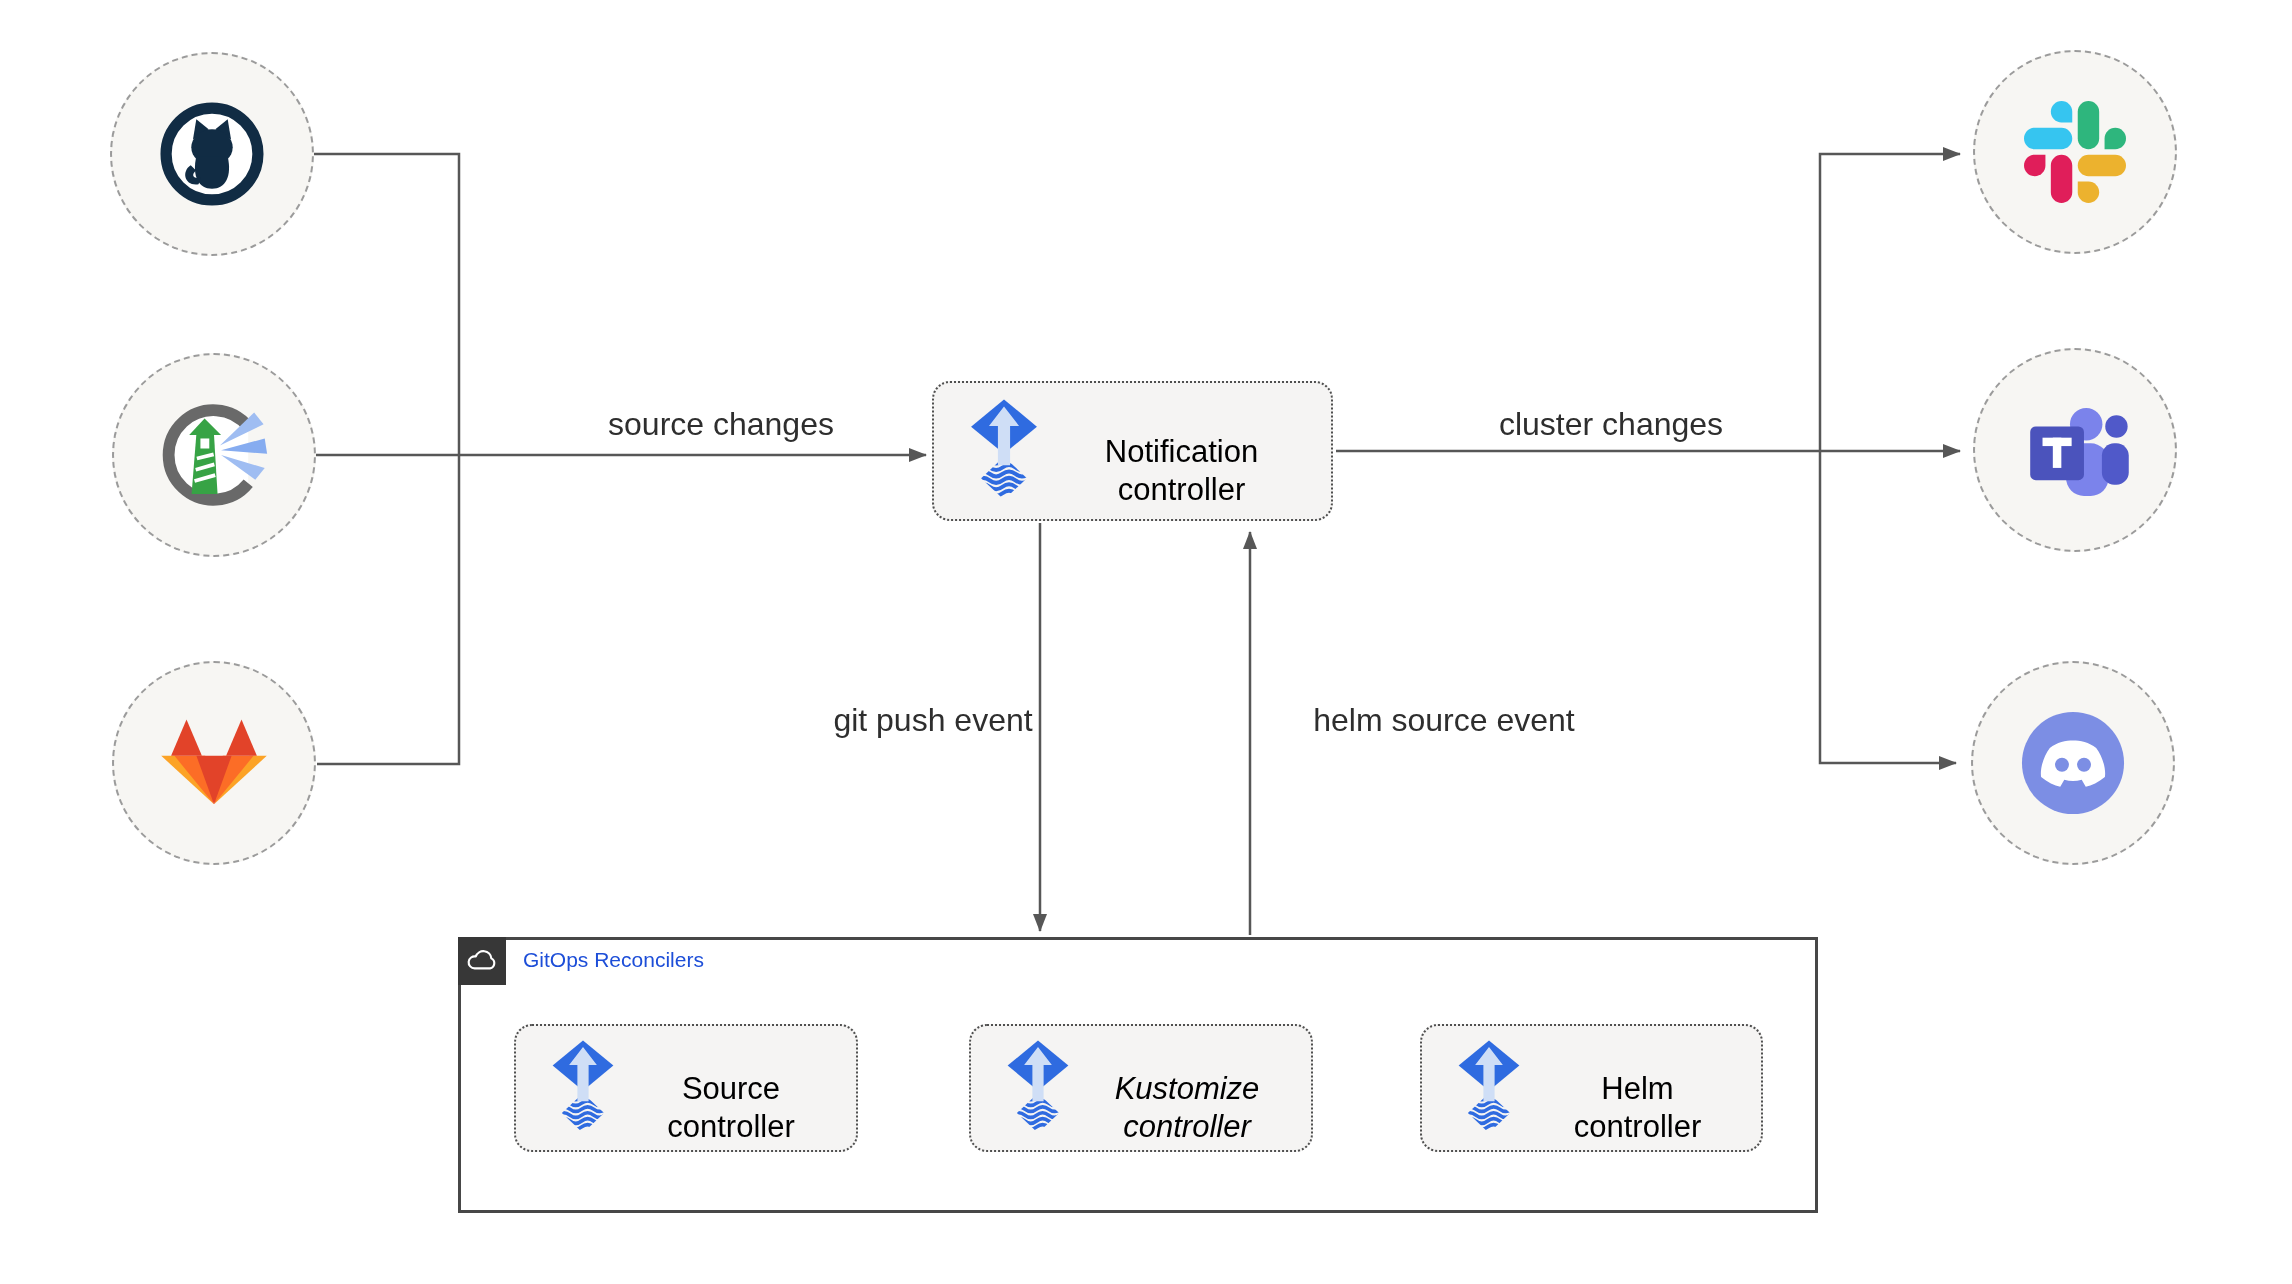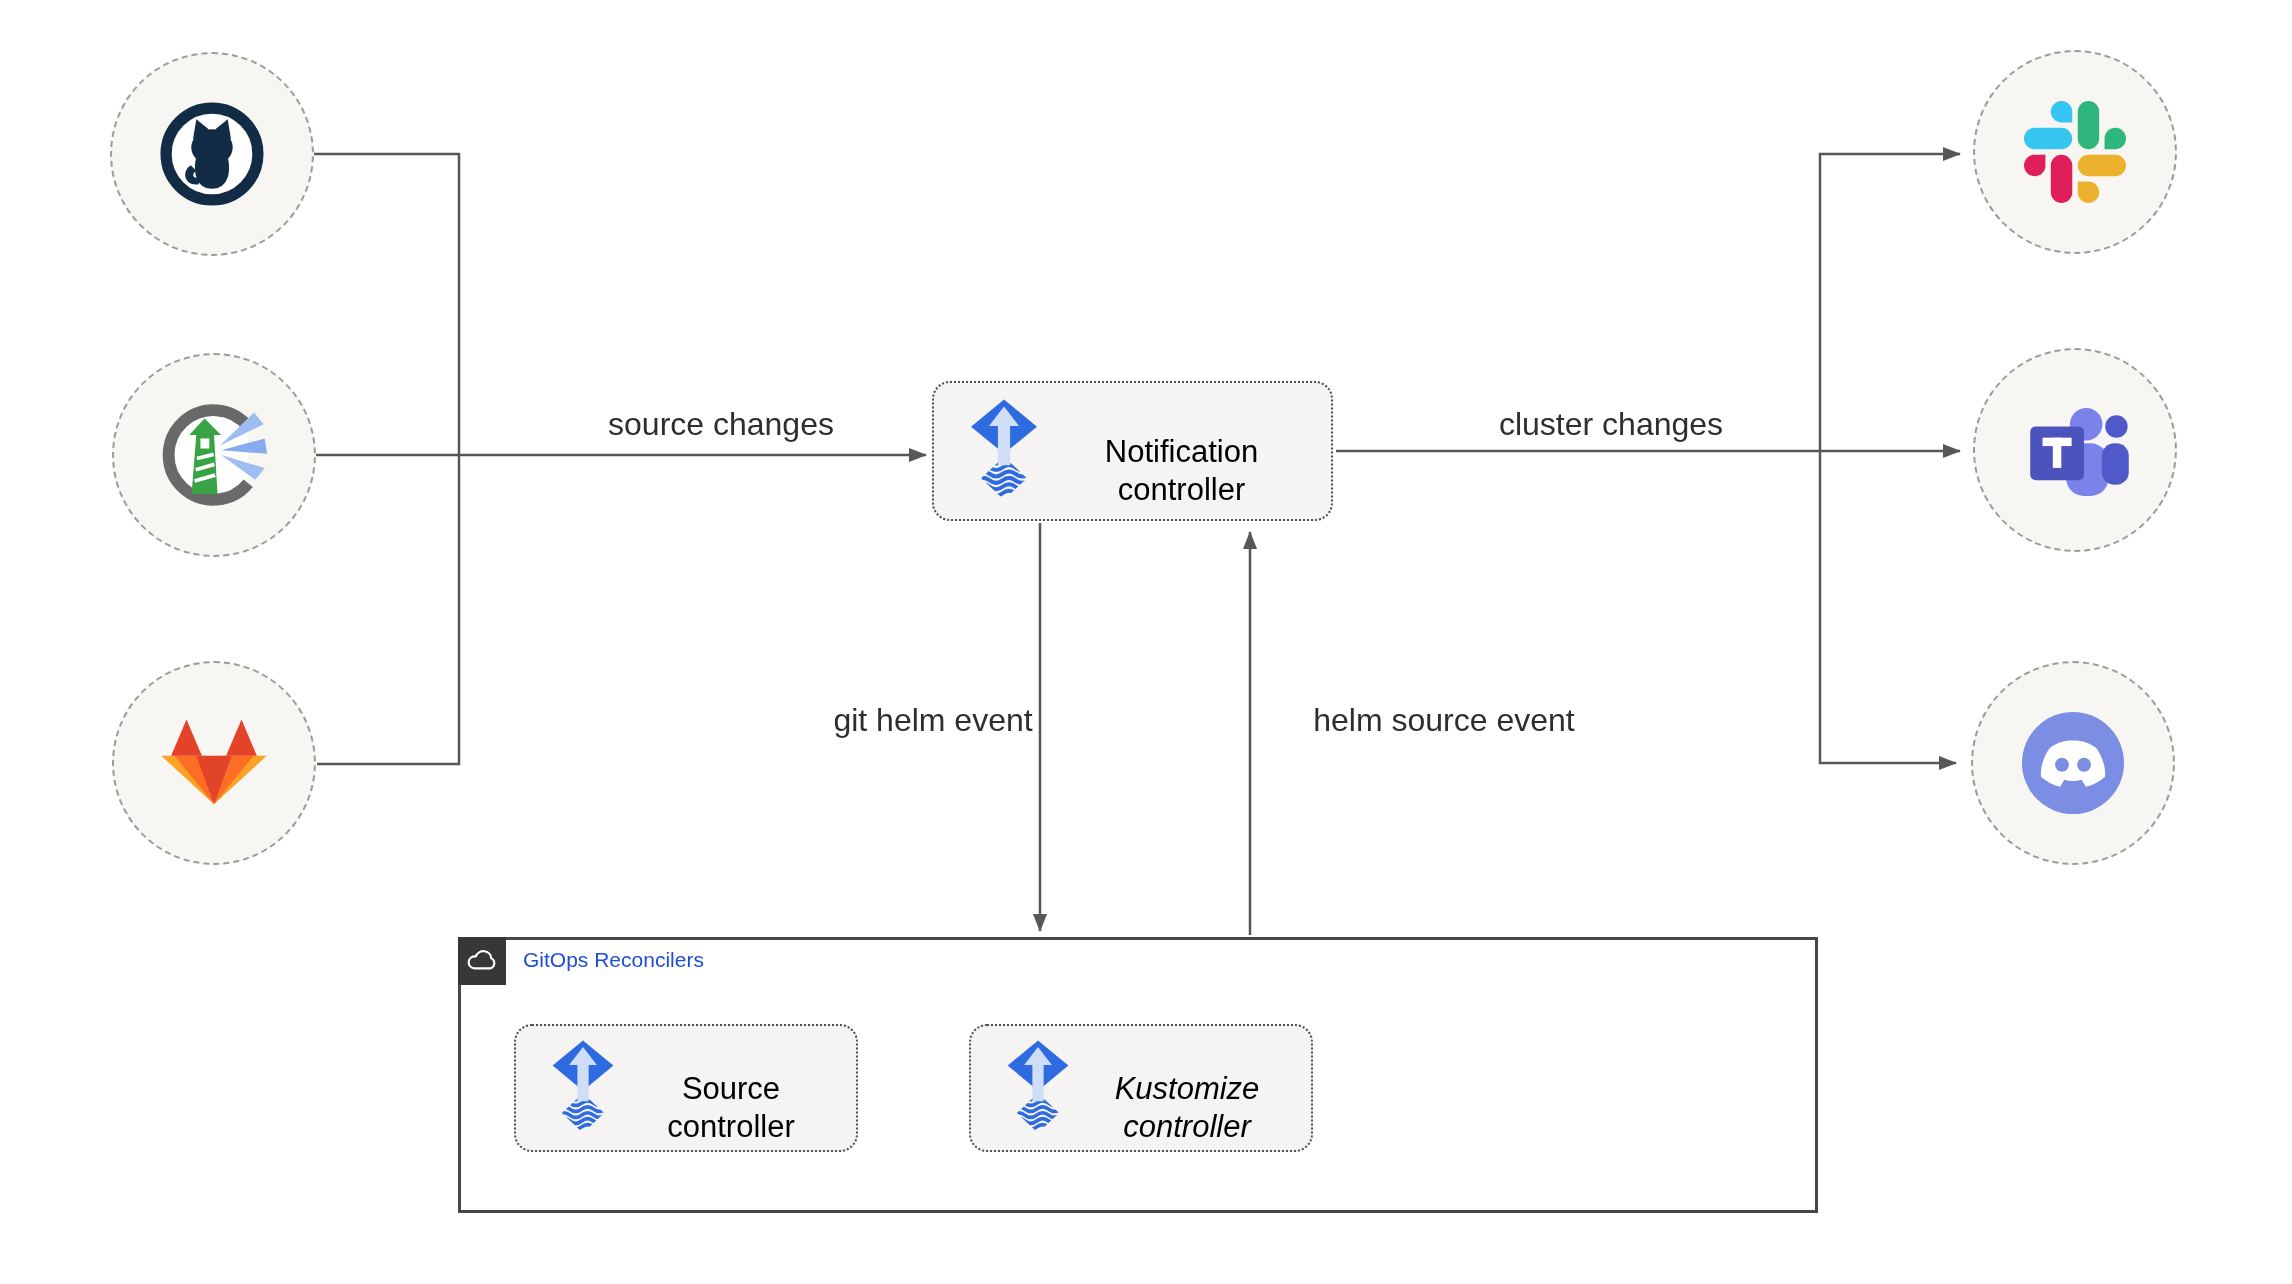--- a/index.html
+++ b/index.html
@@ -224,19 +224,27 @@
 
   <div class="node" style="left:969px;top:1024px;width:344px;height:128px;">
     <svg class="flux" width="66" height="98" viewBox="0 0 100 148">
         <use href="#sym-flux"></use>
       </svg>
     <div class="node-label">
       <span class="nl-wrap" style="max-width:180px;font-style:italic;">Kustomize controller</span>
     </div>
   </div>
 
+  <div class="node" style="left:1420px;top:1024px;width:343px;height:128px;">
+    <svg class="flux" width="66" height="98" viewBox="0 0 100 148">
+        <use href="#sym-flux"></use>
+      </svg>
+    <div class="node-label">
+      <span class="nl-wrap" style="max-width:170px;">Helm controller</span>
+    </div>
+  </div>
 
   <div class="edge-label" style="left:705px;top:424px;">source changes</div>
   <div class="edge-label" style="left:1595px;top:424px;">cluster changes</div>
-  <div class="edge-label" style="left:917px;top:720px;">git helm event</div>
+  <div class="edge-label" style="left:917px;top:720px;">git push event</div>
   <div class="edge-label" style="left:1428px;top:720px;">helm source event</div>
 
 </div>
 
 </body></html>

